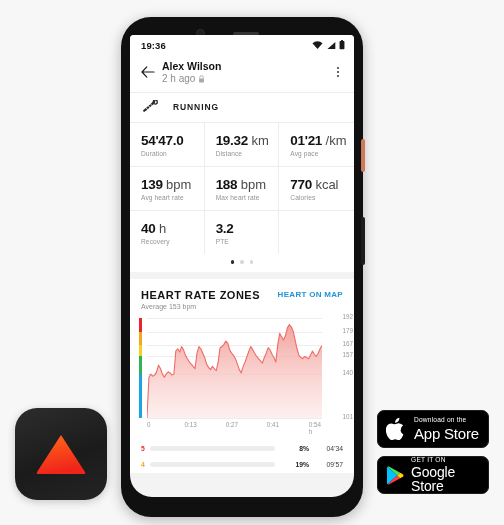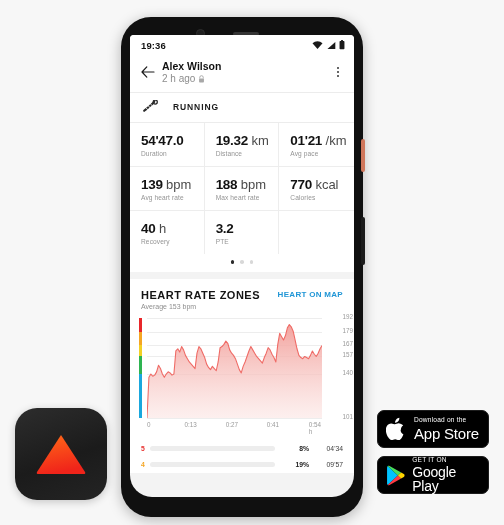--- a/index.html
+++ b/index.html
@@ -382,15 +382,15 @@
 
 <div class="badge badge-gp">
   <svg width="21" height="23" viewBox="0 0 22 24">
     <path d="M2 1.2 L13.6 12 L2 22.8 C1.5 22.4 1.2 21.7 1.2 20.8 V3.2 C1.2 2.3 1.5 1.6 2 1.2Z" fill="#00c3ff"></path>
     <path d="M2 1.2 C2.5.8 3.3.8 4.1 1.25 L17.3 8.6 L13.6 12 Z" fill="#4ade5b"></path>
     <path d="M13.6 12 L17.3 15.4 L4.1 22.75 C3.3 23.2 2.5 23.2 2 22.8 Z" fill="#ff3a44"></path>
     <path d="M17.3 8.6 L20.4 10.35 C21.5 11 21.5 13 20.4 13.65 L17.3 15.4 L13.6 12 Z" fill="#ffd400"></path>
   </svg>
   <span class="badge-txt">
     <span class="badge-small">GET IT ON</span>
-    <span class="badge-big badge-big-gp">Google Play</span>
+    <span class="badge-big badge-big-gp">Google Store</span>
   </span>
 </div>
 
 </body></html>

